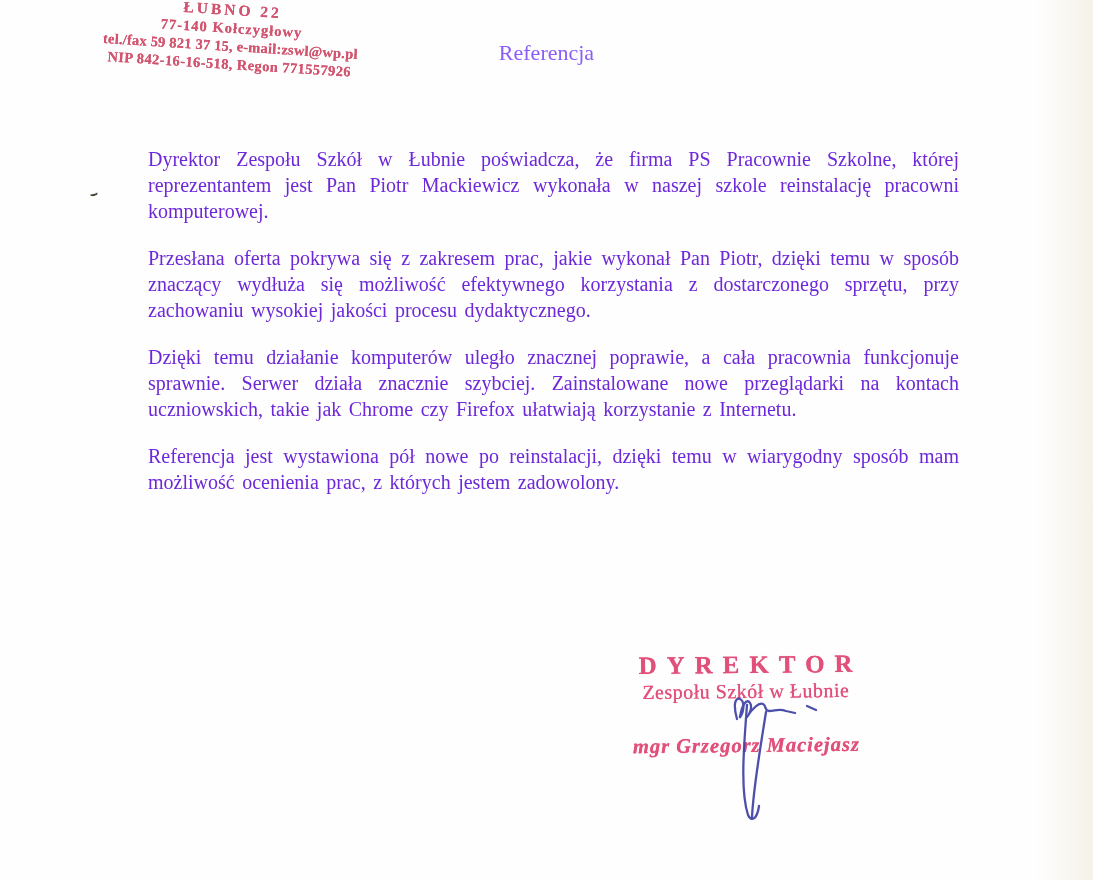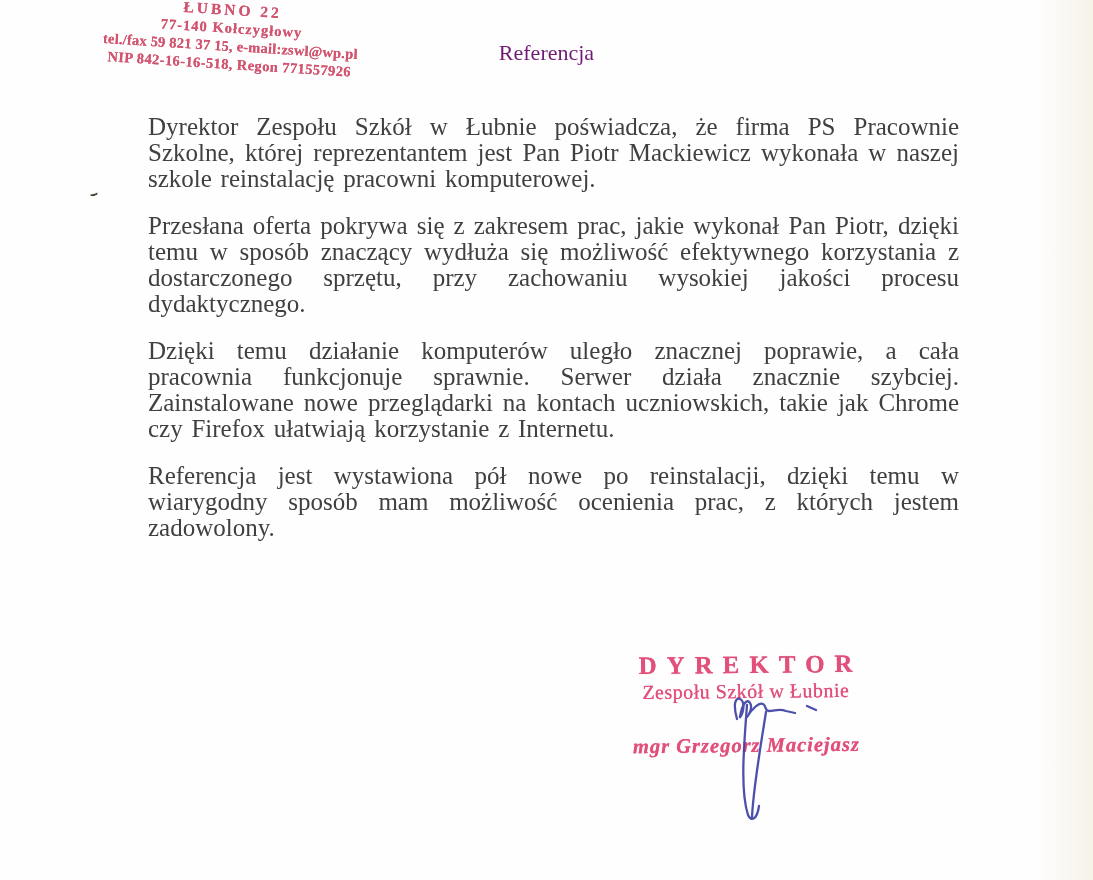--- a/index.html
+++ b/index.html
@@ -36,31 +36,31 @@
   .school-stamp .l2 { font-size: 14.5px; letter-spacing: 1px; }
   .school-stamp .l3 { font-size: 14.5px; letter-spacing: 0.2px; }
   .school-stamp .l4 { font-size: 14.5px; letter-spacing: 0.4px; }
   
   .title {
     position: absolute;
     left: 0; top: 40px;
     width: 100%;
     text-align: center;
     font-size: 22px;
-    color: #701a75;
+    color: #8b5cf6;
   }
   
   .body-text {
     position: absolute;
-    left: 148px; top: 114px;
+    left: 148px; top: 146px;
     width: 811px;
-    font-size: 25px;
+    font-size: 20px;
     line-height: 26px;
     text-align: justify;
-    color: #404040;
+    color: #6d28d9;
     word-spacing: 2.5px;
   }
   .body-text p { margin: 0 0 21px 0; }
   
   .scan-speck {
     position: absolute;
     left: 90px; top: 193px;
     width: 8px; height: 3px;
     border-bottom: 2px solid #3c3c28;
     border-radius: 0 0 4px 4px;

